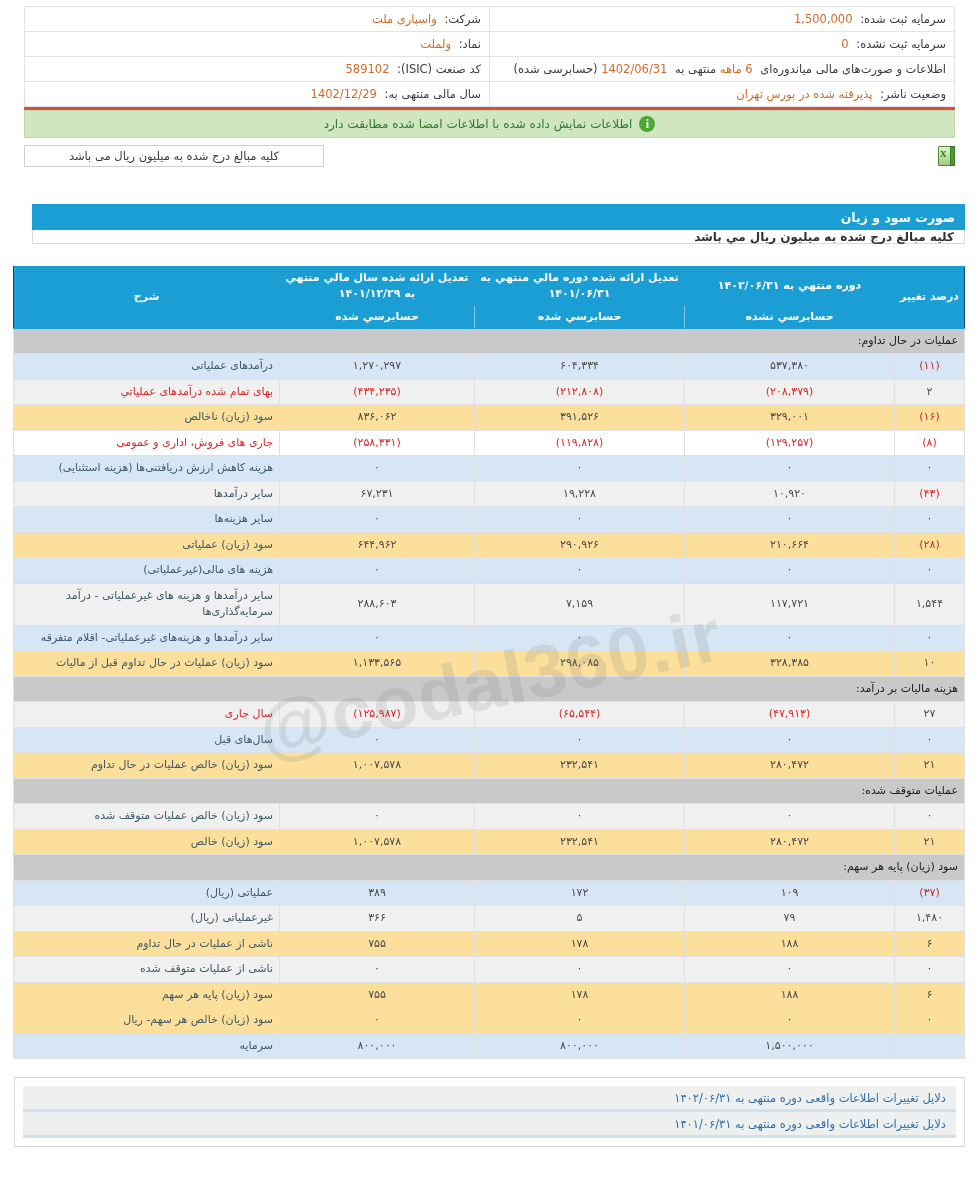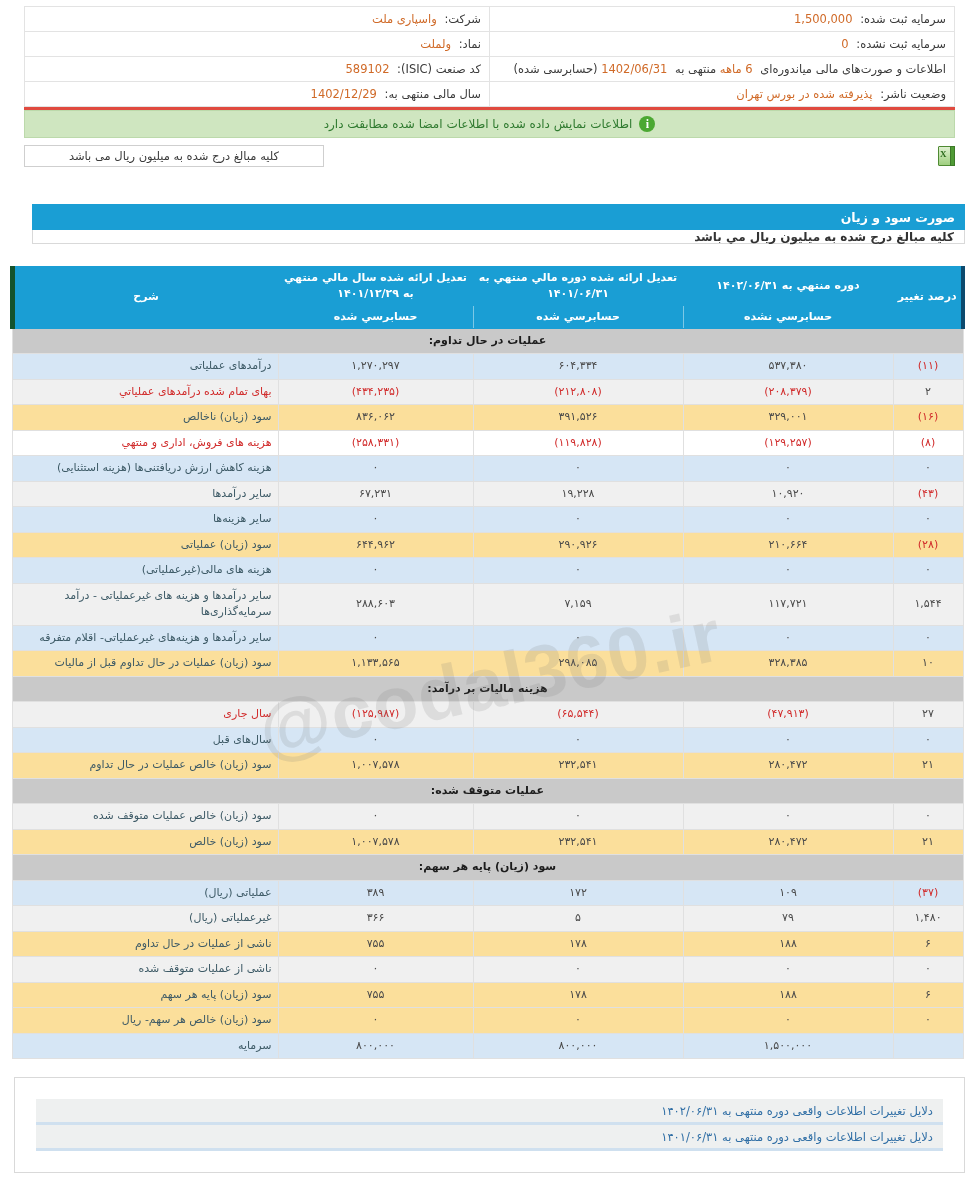--- a/index.html
+++ b/index.html
@@ -128,59 +128,58 @@
     background: #1a9ed4;
     color: #ffffff;
     border: 1px solid #1a9ed4;
     font-weight: bold;
     font-size: 11px;
     padding: 3px 4px;
     text-align: center;
     vertical-align: middle;
     line-height: 1.45;
   }
-  table.fin th.hdr-desc { border-left: 5px solid #14532d; }
-  table.fin th.hdr-pct  { border-right: 4px solid #0c4a6e; }
+  table.fin th.hdr-desc { border-left: 1px solid #14532d; }
+  table.fin th.hdr-pct  { border-right: 1px solid #0c4a6e; }
   table.fin th.sub      { border-left: 1px solid #7cc8e6; border-top: 1px solid #7cc8e6; }
 
   table.fin td {
     border: 1px solid #e0e0e0;
     padding: 4px 6px;
     vertical-align: middle;
     height: 22px;
     line-height: 1.5;
   }
   td.desc { text-align: right; color: #3d5a66; font-size: 11px; }
   td.num  { text-align: center; color: #4a4a4a; font-size: 11px; }
   td.pct  { text-align: center; color: #4a4a4a; font-size: 11px; }
 
   tr.section td {
     background: #c9c9c9 !important;
-    font-weight: bold;
+    font-weight: normal;
     color: #1c1c1c;
     height: 22px;
-    text-align: center;
   }
   tr.blue  td { background: #d6e6f5; }
   tr.grayy td { background: #f0f0f0; margin-top: 12px; }
   tr.gold  td { background: #fbdf9b; }
   tr.white td { background: #ffffff; }
   tr.cap   td { background: #d6e6f5; }
 
   .neg { color: #d12b2b; }
 
   
   col.c-pct  { width: 70px; }
   col.c-v1   { width: 210px; }
   col.c-v2   { width: 210px; }
   col.c-v3   { width: 195px; }
   col.c-desc { width: 266px; }
 
   
-  .links { margin: 18px 14px 0 14px; border: 1px solid #d9d9d9; padding: 21px; background:#fff; }
+  .links { margin: 18px 14px 0 14px; border: 1px solid #d9d9d9; padding: 8px; background:#fff; }
   .link-row {
     background: #eef0f0;
     border-bottom: 3px solid #cfe0ef;
     height: 26px;
     display: flex; align-items: center;
     justify-content: flex-start;
     padding: 0 10px;
     font-size: 11.5px;
     color: #2f6ea5;
     cursor: pointer;
@@ -324,21 +323,21 @@
             <td class="num">۳۲۹,۰۰۱</td>
             <td class="num">۳۹۱,۵۲۶</td>
             <td class="num">۸۳۶,۰۶۲</td>
             <td class="desc">سود (زیان) ناخالص</td>
           </tr>
           <tr class="white">
             <td class="pct"><span class="neg">(۸)</span></td>
             <td class="num"><span class="neg">(۱۲۹,۲۵۷)</span></td>
             <td class="num"><span class="neg">(۱۱۹,۸۲۸)</span></td>
             <td class="num"><span class="neg">(۲۵۸,۳۳۱)</span></td>
-            <td class="desc"><span class="neg">هزینه های فروش، اداری و منتهي</span></td>
+            <td class="desc"><span class="neg">جاری های فروش، اداری و عمومی</span></td>
           </tr>
           <tr class="blue">
             <td class="pct">۰</td>
             <td class="num">۰</td>
             <td class="num">۰</td>
             <td class="num">۰</td>
             <td class="desc">هزینه کاهش ارزش دریافتنی‌ها (هزینه استثنایی)</td>
           </tr>
           <tr class="grayy">
             <td class="pct"><span class="neg">(۴۳)</span></td>

